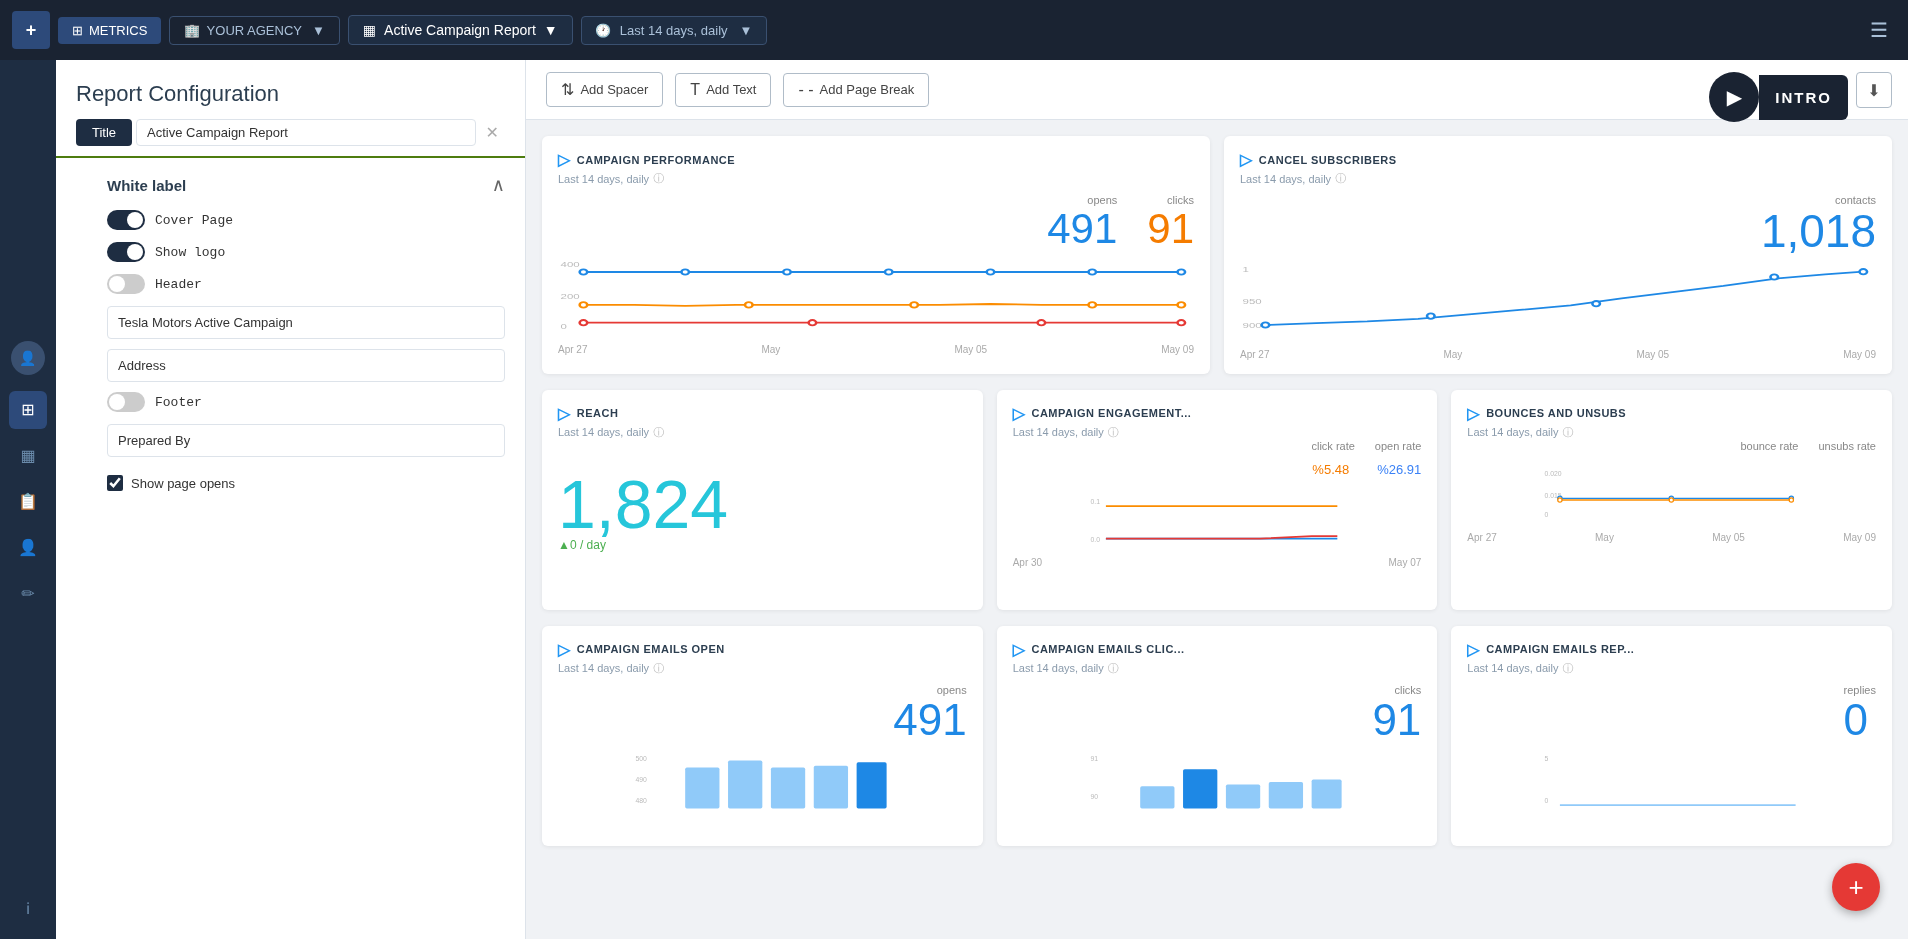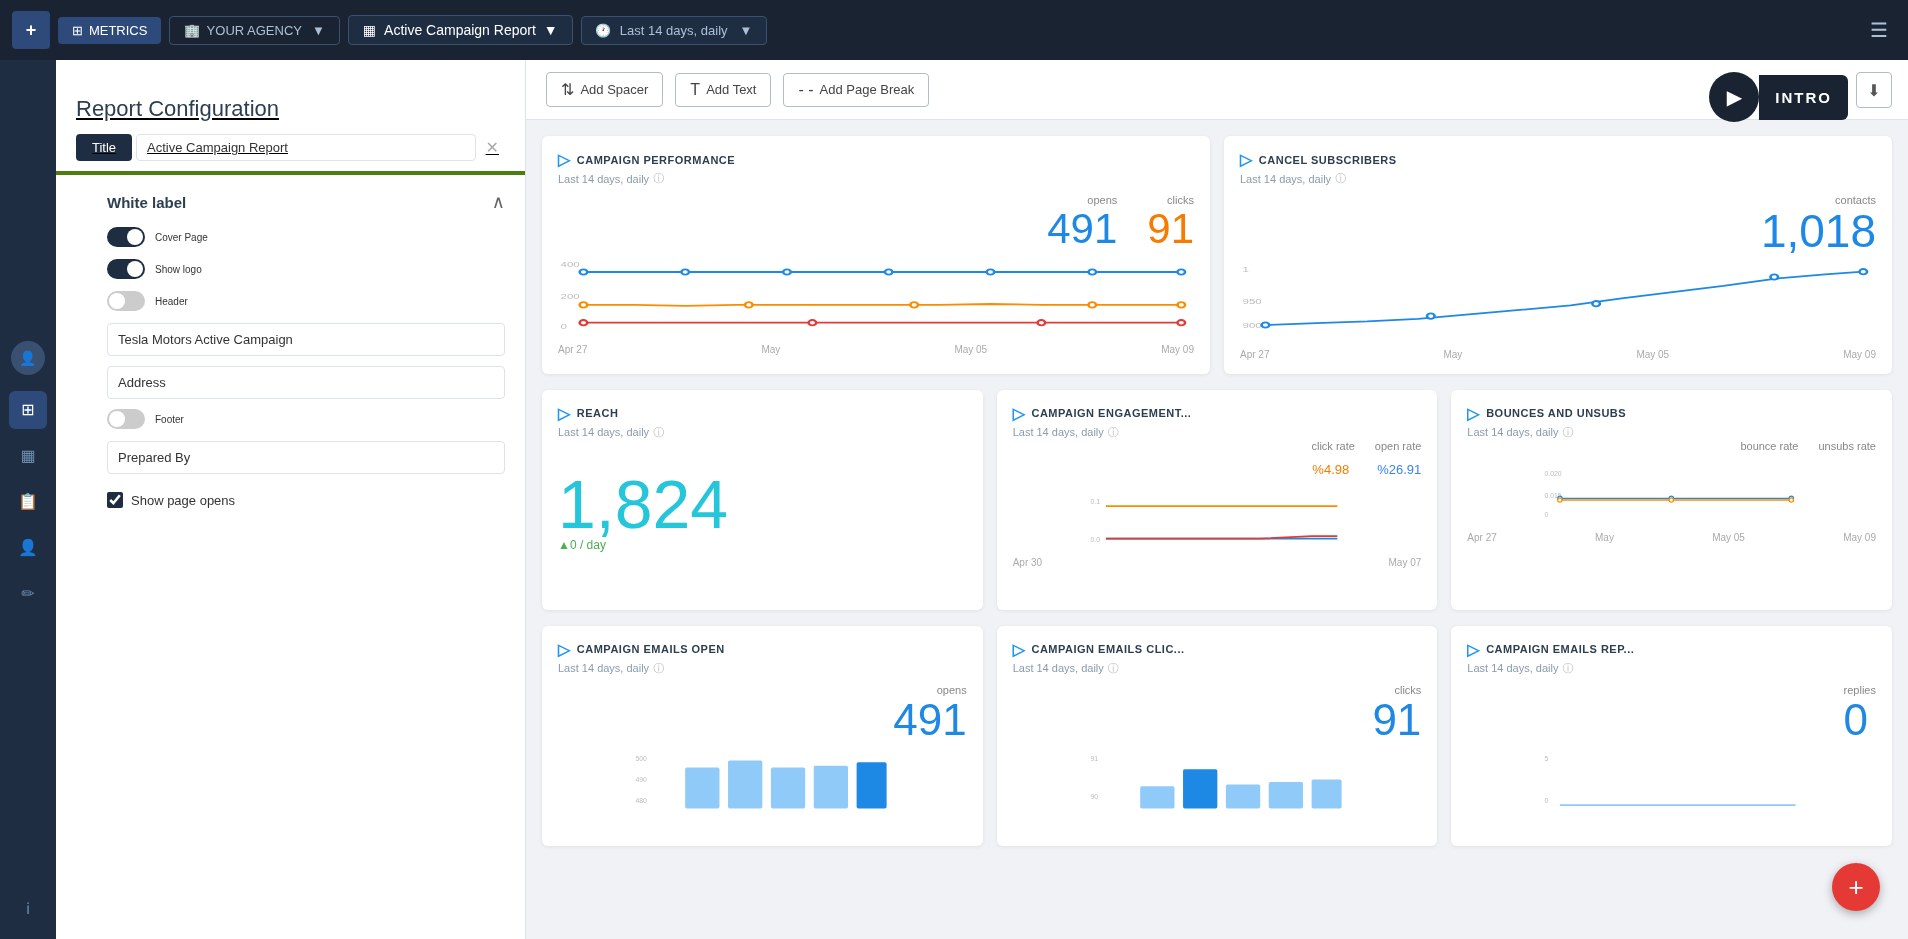--- a/index.html
+++ b/index.html
@@ -117,23 +117,22 @@
       top: 60px; left: 56px;
       width: 470px;
       height: calc(100vh - 60px);
       background: #fff;
       border-right: 1px solid #dde3ea;
       display: flex;
       flex-direction: column;
       z-index: 80;
     }
     .config-header {
-      padding: 36px 20px 10px 20px;
-      border-bottom: 4px solid #4d7c0f;
-      text-decoration: underline;
+      padding: 21px 20px 10px 20px;
+      border-bottom: 2px solid #4d7c0f;
     }
     .config-title {
       font-size: 22px;
       font-weight: 300;
       color: #2c3e50;
       margin-bottom: 12px;
     }
     .config-tab-row {
       display: flex;
       gap: 4px;
@@ -209,22 +208,23 @@
     .toggle-knob {
       position: absolute;
       top: 2px;
       width: 16px; height: 16px;
       border-radius: 50%;
       background: white;
     }
     .toggle.on .toggle-knob { right: 2px; }
     .toggle.off .toggle-knob { left: 2px; }
     .toggle-label {
-      font-size: 10px;
+      font-size: 13px;
       color: #333;
+      font-family: Liberation Mono, monospace;
     }
     .config-input {
       width: 100%;
       border: 1px solid #dde3ea;
       border-radius: 4px;
       padding: 8px 10px;
       font-size: 13px;
       color: #333;
       margin-bottom: 10px;
       background: #fff;
@@ -715,21 +715,21 @@
         <span>Last 14 days, daily</span>
         <span style="color:#bbb;">ⓘ</span>
       </div>
       <div class="rate-row">
         <span>click rate</span>
         <span>open rate</span>
       </div>
       <div class="big-metric-row">
         <div class="flt-metric">
           <span class="rate-val-orange">
-            <span style="font-size:13px;">%</span><span style="font-size:13px;">4.98</span>
+            <span style="font-size:13px;">%</span><span style="font-size:13px;">5.48</span>
           </span>
         </div>
         <div class="flt-metric">
           <span class="rate-val-blue">
             <span style="font-size:13px;">%</span><span style="font-size:13px;">26.91</span>
           </span>
         </div>
       </div>
       
       <svg viewBox="0 0 300 70" style="width:100%;height:60px;margin-top:8px;">

